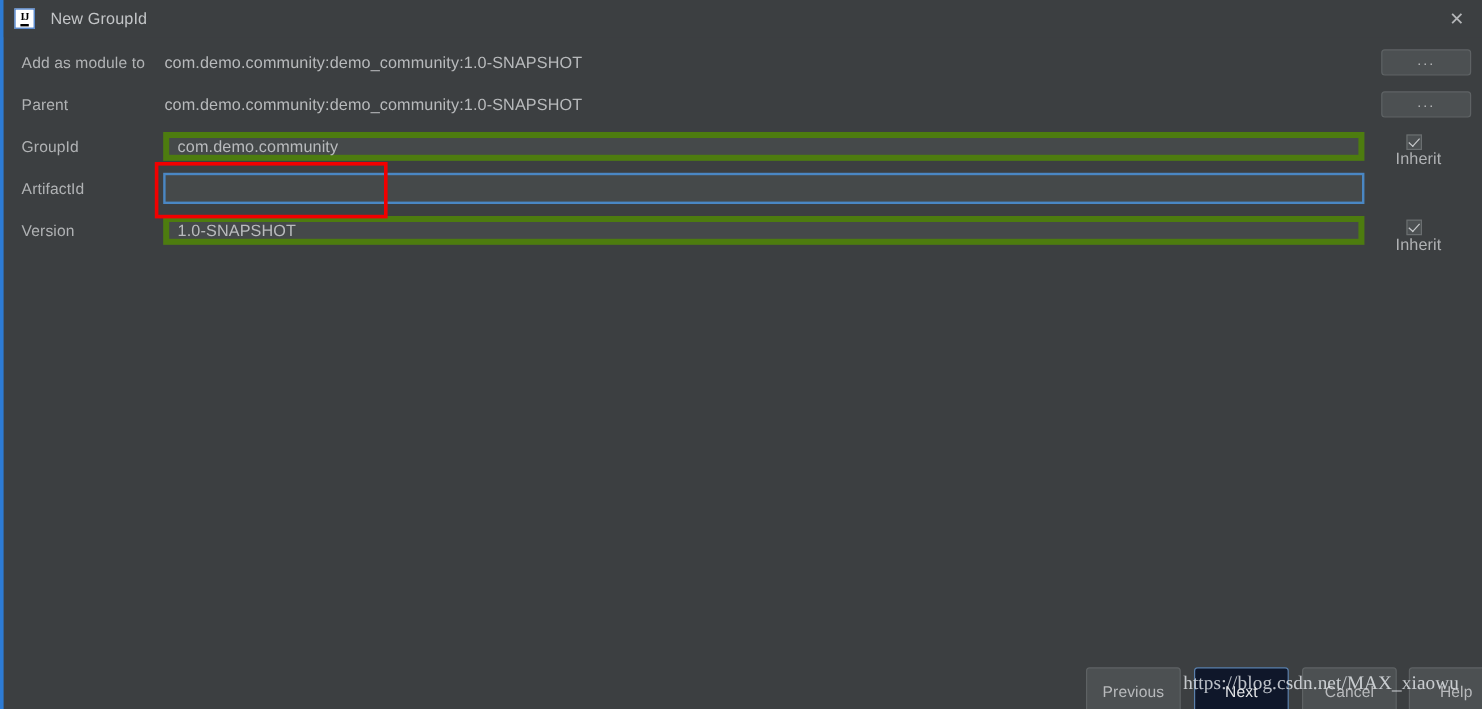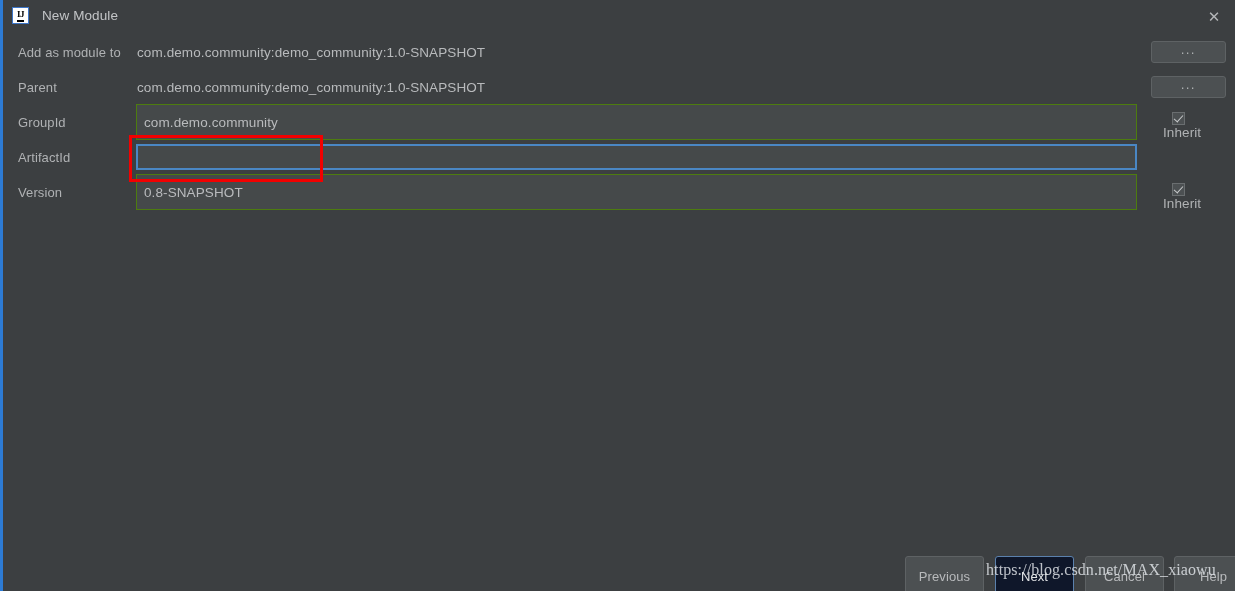--- a/index.html
+++ b/index.html
@@ -103,23 +103,23 @@
     font-size: 13.5px;
     color: #b8babc;
     letter-spacing: 0.1px;
     white-space: nowrap;
   }
 
   .text-field {
     position: absolute;
     left: 133px;
     width: 1001px;
-    height: 36px;
+    height: 24px;
     background: #45494a;
-    border: 1px solid #4d7c0f;
+    border: 5px solid #4d7c0f;
     display: flex;
     align-items: center;
     padding-left: 7px;
     font-size: 13.5px;
     color: #b9bbbd;
     letter-spacing: 0.1px;
     cursor: text;
   }
 
   .text-field.focused {
@@ -244,21 +244,21 @@
 </style>
 </head>
 <body>
 
 <div id="dialog">
 
   <div id="titlebar">
     <div class="ij-logo">
       <span>IJ</span>
     </div>
-    <div id="window-title">New Module</div>
+    <div id="window-title">New GroupId</div>
     <div id="close-button">✕</div>
   </div>
 
   <div class="row" id="row-add">
     <div class="form-label">Add as module to</div>
     <div class="static-value">com.demo.community:demo_community:1.0-SNAPSHOT</div>
   </div>
   <div class="browse-btn" id="browse-add">...</div>
 
   <div class="row" id="row-parent">
@@ -276,21 +276,21 @@
     <div class="inherit-label">Inherit</div>
   </div>
 
   <div class="row" id="row-artifact">
     <div class="form-label">ArtifactId</div>
     <div class="text-field focused" placeholder=""></div>
   </div>
 
   <div class="row" id="row-version">
     <div class="form-label">Version</div>
-    <div class="text-field">0.8-SNAPSHOT</div>
+    <div class="text-field">1.0-SNAPSHOT</div>
   </div>
   <div class="inherit-box" id="inherit-version">
     <div class="checkbox"></div>
     <div class="inherit-label">Inherit</div>
   </div>
 
   <div id="annotation-rect"></div>
 
   <div class="dlg-btn" id="btn-previous">Previous</div>
   <div class="dlg-btn" id="btn-next">Next</div>

